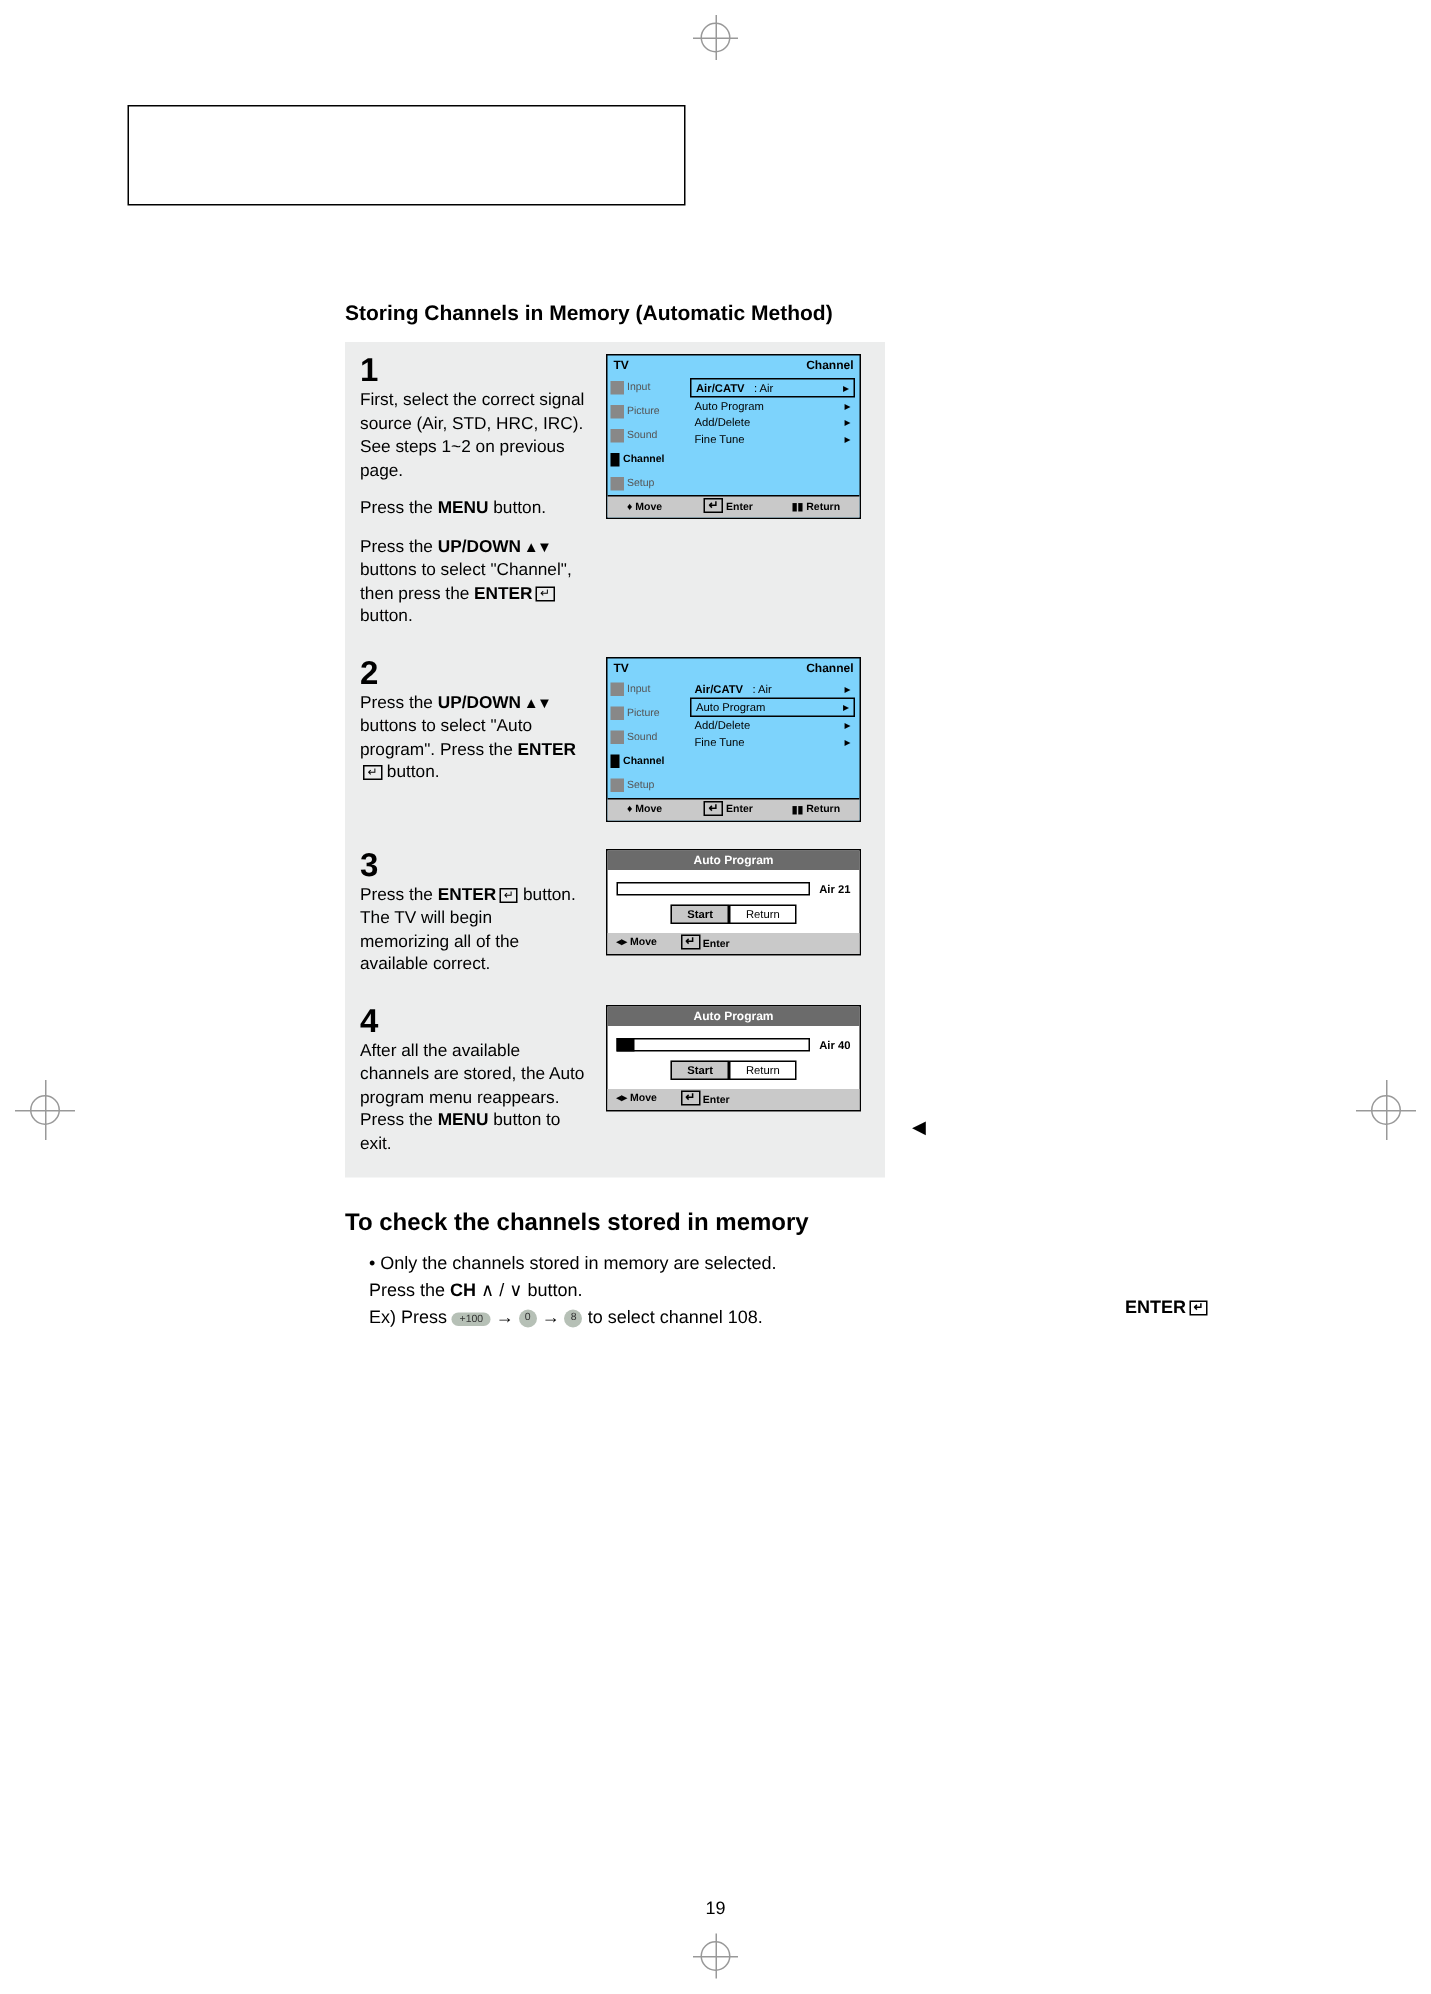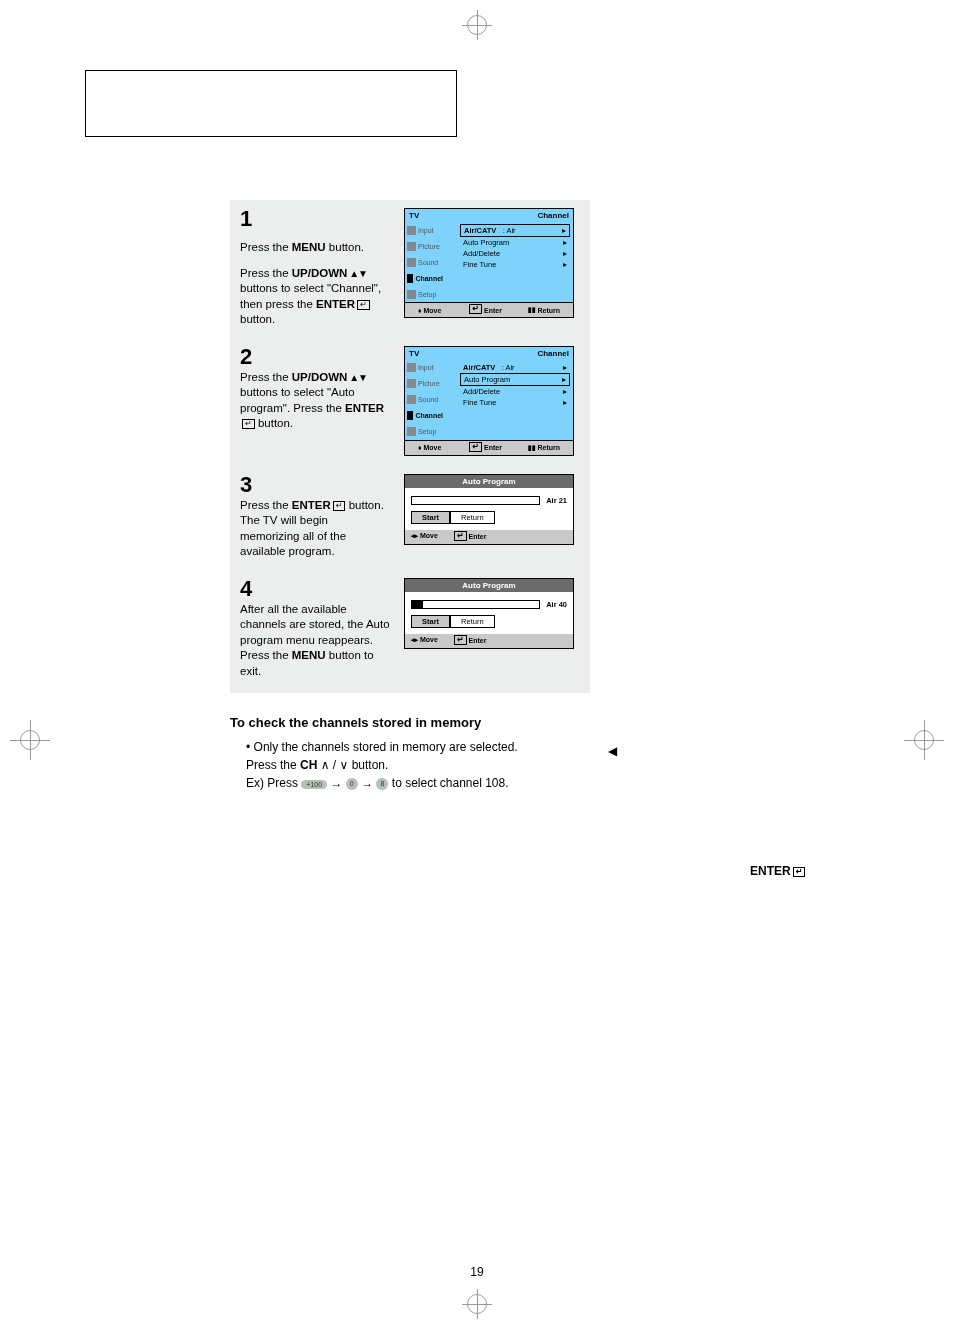--- a/index.html
+++ b/index.html
@@ -211,21 +211,21 @@
     background:#fff;
   }
   .prog-fill {
     position:absolute;
     top:-1px; bottom:-1px; left:-1px;
     background:#000;
   }
   .prog-label { font-size:7.5px; font-weight:bold; white-space:nowrap; }
   .btn-row {
     display:flex;
-    justify-content:flex-start;
+    justify-content:center;
     margin-bottom:2px;
   }
   .mini-btn {
     border:1px solid #000;
     background:#c8c8c8;
     font-size:7.5px;
     font-weight:bold;
     padding:1px 10px;
   }
   .mini-btn.plain { background:#fff; font-weight:normal; }
@@ -249,21 +249,21 @@
     position:absolute;
     left: 520px;
     top: 664px;
     font-weight:bold;
     font-size:12px;
   }
 
   
   .sub-heading {
     font-weight:bold;
-    font-size:13px;
+    font-size:16px;
     margin-top:22px;
     margin-bottom:10px;
   }
   .body-line {
     font-size:12px;
     margin:4px 0 4px 16px;
   }
   .bullet-line::before {
     content:"• ";
   }
@@ -319,26 +319,28 @@
   <div class="crop-left">
       <div class="crop-circle"></div>
     </div>
   <div class="crop-right">
       <div class="crop-circle"></div>
     </div>
 
   <div class="tl-box"></div>
 
   <div class="content">
+    <h2 class="section-title">Storing Channels in Memory (Automatic Method)</h2>
 
     <div class="grey-block">
 
       <div class="step-row">
         <div class="step-text">
           <div class="step-num">1</div>
+          <div>First, select the correct signal source (Air, STD, HRC, IRC). See steps 1~2 on previous page.</div>
           <div style="margin-top:10px;">
             <span>Press the </span><b>MENU</b><span> button.</span>
           </div>
           <div style="margin-top:10px;">
             <span>Press the </span><b>UP/DOWN</b><span class="updown-glyph"> ▲▼</span><span> buttons to select "Channel", then press the </span><b>ENTER</b><span class="enterglyph">↵</span><span> button.</span>
           </div>
         </div>
 
         <div class="osd">
           <div class="osd-titlebar">
@@ -463,21 +465,21 @@
           </div>
         </div>
       </div>
 
       <div class="step-row">
         <div class="step-text">
           <div class="step-num">3</div>
           <div>
             <span>Press the </span><b>ENTER</b><span class="enterglyph">↵</span><span> button.</span>
           </div>
-          <div>The TV will begin memorizing all of the available program.</div>
+          <div>The TV will begin memorizing all of the available correct.</div>
         </div>
 
         <div class="auto-panel">
           <div class="auto-title">Auto Program</div>
           <div class="auto-body">
             <div class="prog-line">
               <div class="prog-bar">
                   <div class="prog-fill" style="width:0;"></div>
                 </div>
               <div class="prog-label">Air 21</div>

